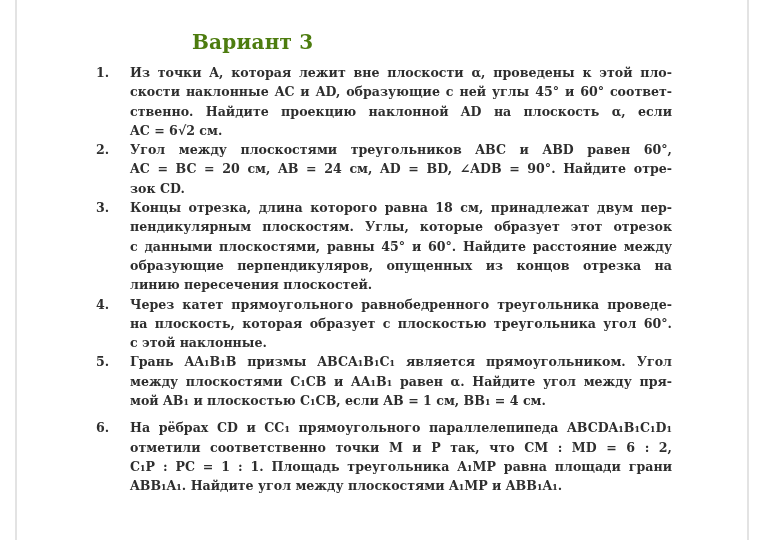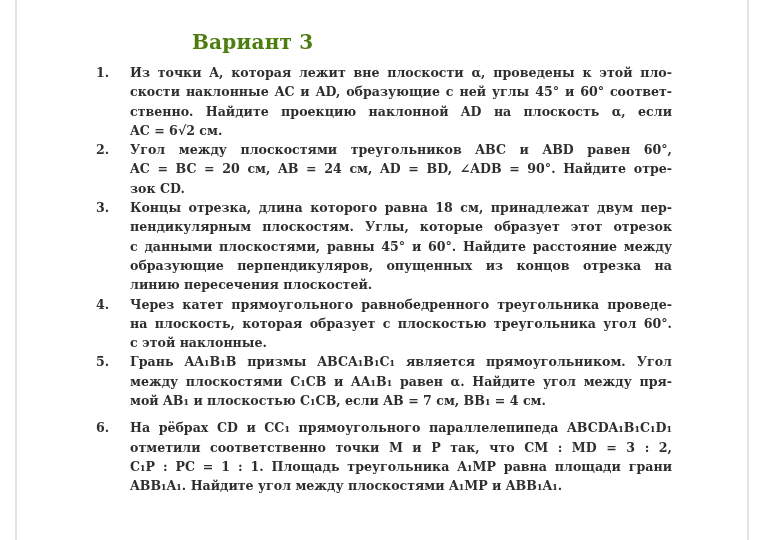--- a/index.html
+++ b/index.html
@@ -66,25 +66,25 @@
       <span class="line">Через катет прямоугольного равнобедренного треугольника проведе-</span>
       <span class="line">на плоскость, которая образует с плоскостью треугольника угол 60°.</span>
       <span class="line last">с этой наклонные.</span>
     </div>
   </div>
   <div class="problem" id="p5">
     <div class="num">5.</div>
     <div class="body">
       <span class="line">Грань AA₁B₁B призмы ABCA₁B₁C₁ является прямоугольником. Угол</span>
       <span class="line">между плоскостями C₁CB и AA₁B₁ равен α. Найдите угол между пря-</span>
-      <span class="line last">мой AB₁ и плоскостью C₁CB, если AB = 7 см, BB₁ = 4 см.</span>
+      <span class="line last">мой AB₁ и плоскостью C₁CB, если AB = 1 см, BB₁ = 4 см.</span>
     </div>
   </div>
   <div class="problem" id="p6">
     <div class="num">6.</div>
     <div class="body">
       <span class="line">На рёбрах CD и CC₁ прямоугольного параллелепипеда ABCDA₁B₁C₁D₁</span>
-      <span class="line">отметили соответственно точки M и P так, что CM : MD = 3 : 2,</span>
+      <span class="line">отметили соответственно точки M и P так, что CM : MD = 6 : 2,</span>
       <span class="line">C₁P : PC = 1 : 1. Площадь треугольника A₁MP равна площади грани</span>
       <span class="line last">ABB₁A₁. Найдите угол между плоскостями A₁MP и ABB₁A₁.</span>
     </div>
   </div>
 </div>
 
 </body></html>

